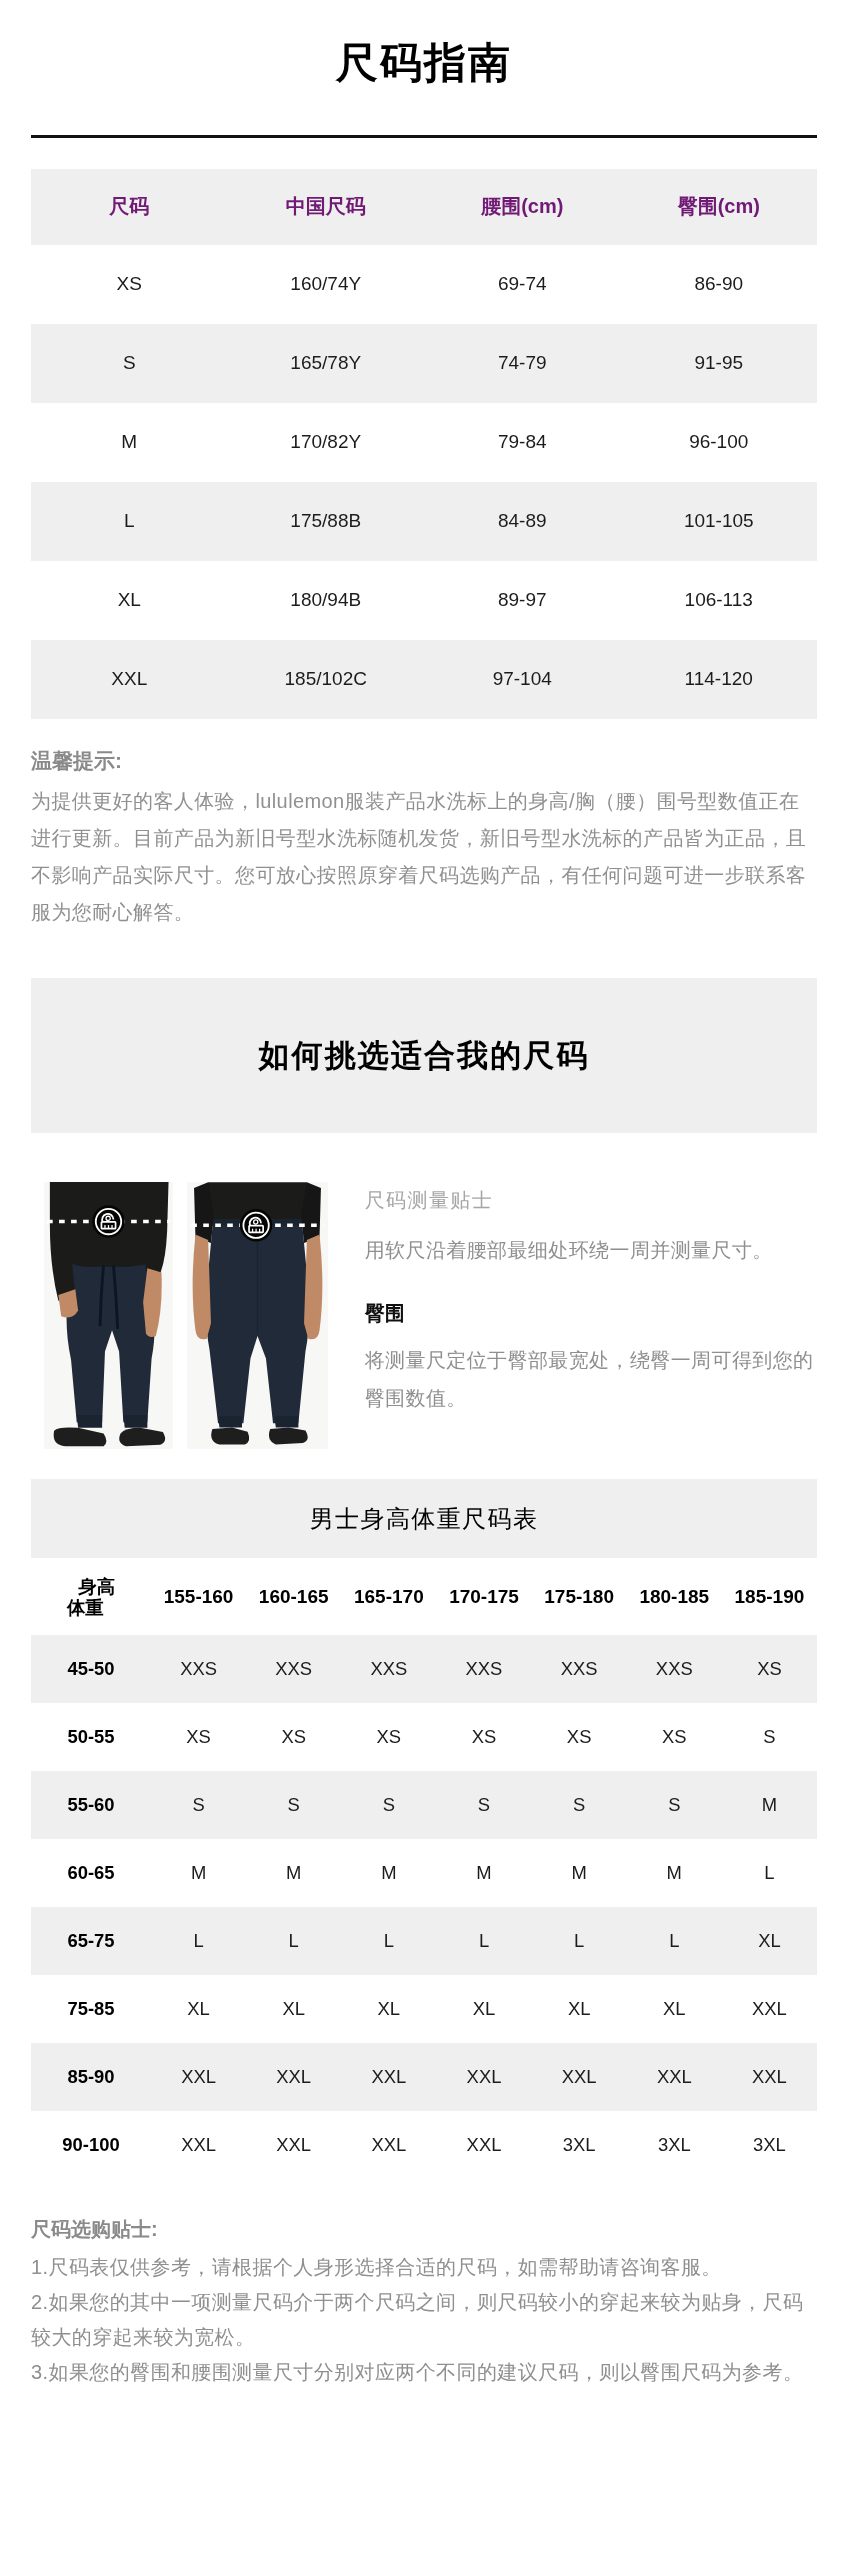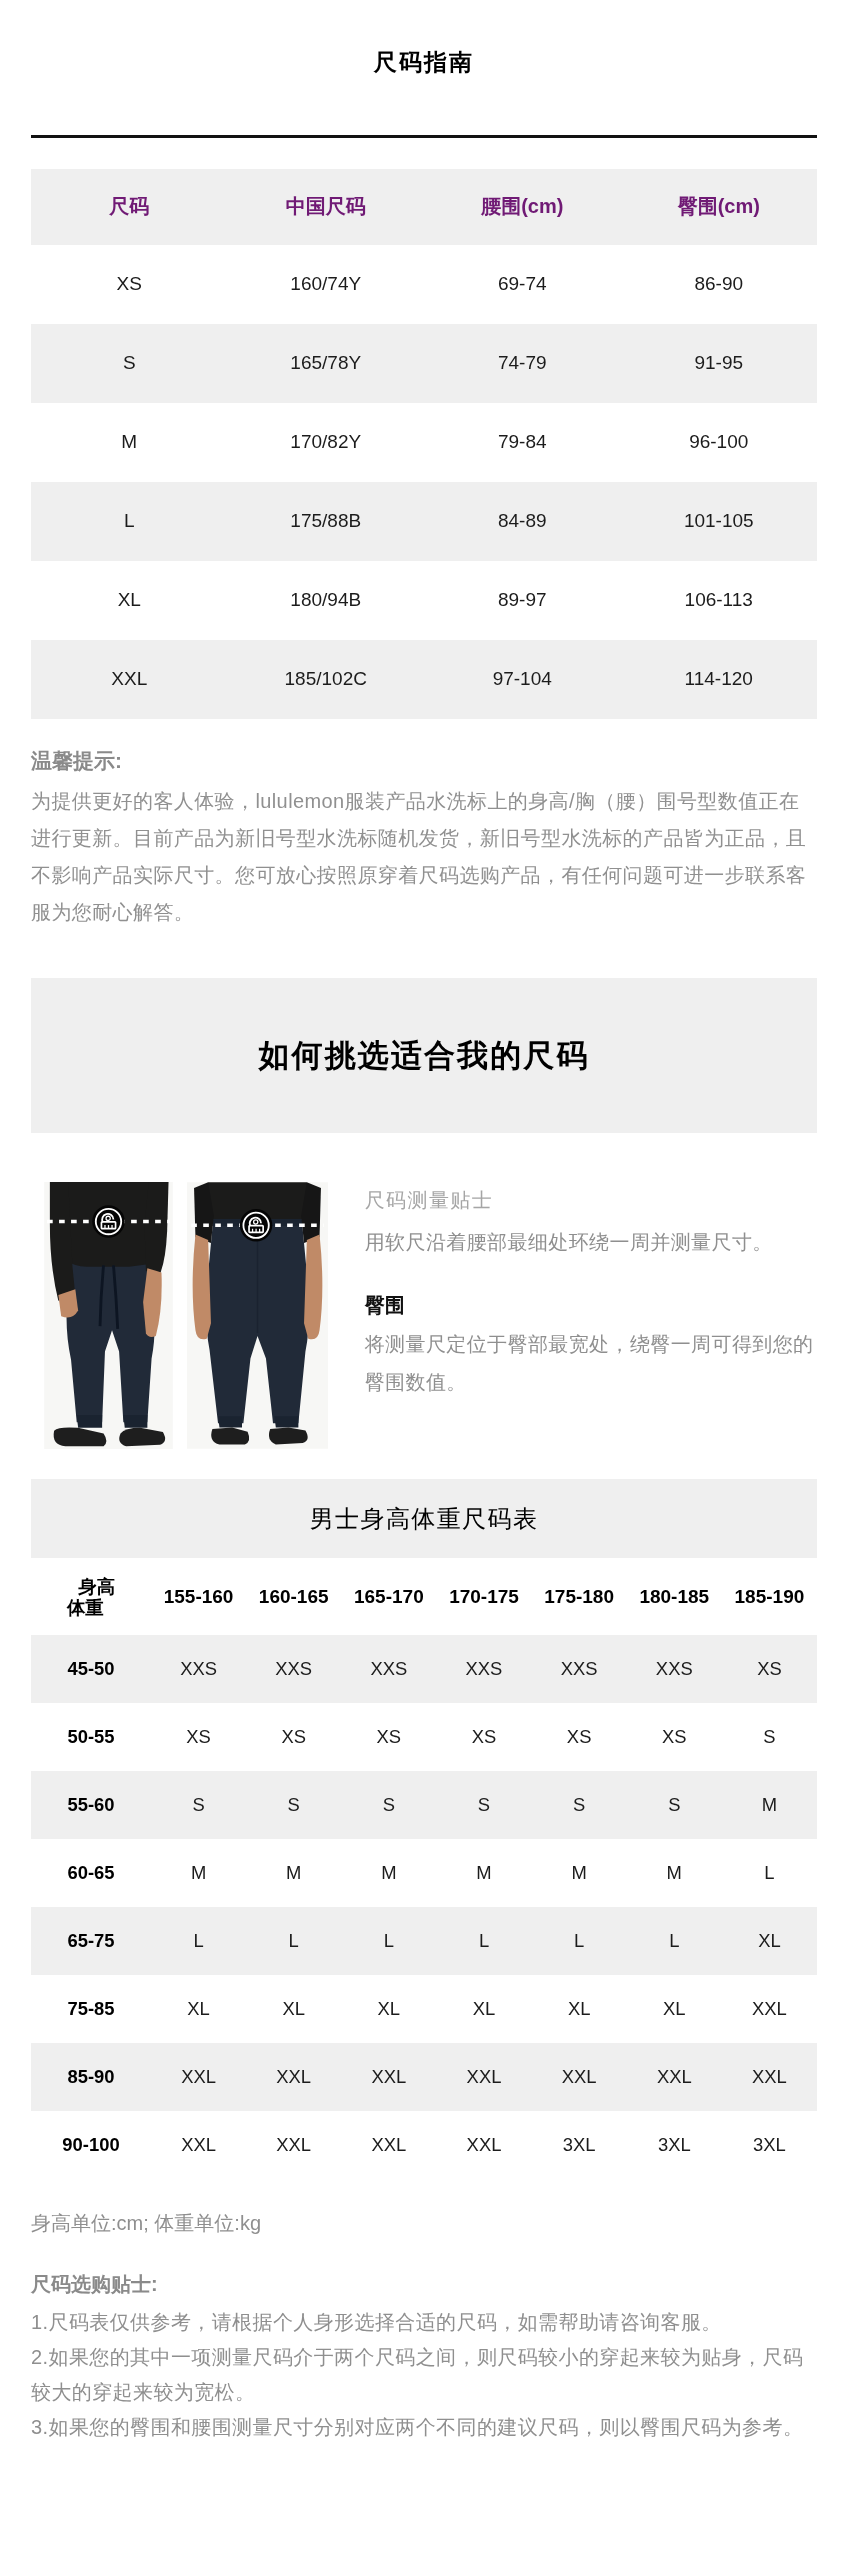--- a/index.html
+++ b/index.html
@@ -1,19 +1,19 @@
 <!DOCTYPE html>
 <html style="font-size:11.3px"><head>
 <meta charset="utf-8">
 <style>
   html,body{margin:0;padding:0;background:#fff;}
   body{width:848px;min-height:2576px;font-family:"Liberation Sans","DejaVu Sans",sans-serif;color:#000;}
   .wrap{width:786px;margin:0 auto;}
   
-  .page-title{padding-top:44px;margin:0;text-align:center;font-size:23px;font-weight:700;letter-spacing:2.1px;line-height:37px;}
+  .page-title{padding-top:44px;margin:0;text-align:center;font-size:42px;font-weight:700;letter-spacing:2.1px;line-height:37px;}
   .divider{margin-top:54px;height:2.8px;background:#111;}
   
   .table1{margin-top:31px;}
   .row{display:grid;align-items:center;text-align:center;}
   .t1-row{grid-template-columns:repeat(4,1fr);height:79px;font-size:19px;color:#1c1c1c;}
   .t1-head{height:76px;font-weight:700;font-size:20px;color:#701a75;}
   .alt{background:#efefef;}
   
   .notice{margin-top:31px;}
   .notice-title{font-size:21px;font-weight:700;color:#8a8a8a;line-height:21px;}
@@ -21,21 +21,21 @@
   
   .banner{margin-top:47px;height:155px;background:#efefef;display:flex;align-items:center;justify-content:center;}
   .banner span{font-size:31px;font-weight:700;letter-spacing:2.1px;}
   
   .measure{margin-top:49px;display:flex;}
   .photos{display:flex;gap:14px;margin-left:12.7px;}
   .photo{display:block;}
   .measure-text{margin-left:37px;width:452px;padding-top:5.7px;}
   .measure-title{font-size:20px;color:#a5a5a5;line-height:25.4px;letter-spacing:1.4px;}
   .measure-label{margin-top:34px;font-size:20px;font-weight:700;color:#111;line-height:21px;}
-  .measure-desc{margin-top:9px;font-size:20px;color:#8f8f8f;line-height:38px;letter-spacing:0.4px;}
+  .measure-desc{margin-top:17px;font-size:20px;color:#8f8f8f;line-height:38px;letter-spacing:0.4px;}
   
   .hw{margin-top:30px;}
   .hw-band{height:79px;background:#efefef;display:flex;align-items:center;justify-content:center;}
   .hw-band span{font-size:24px;font-weight:400;letter-spacing:1.4px;}
   .t2-row{grid-template-columns:120px repeat(7,1fr);height:68px;font-size:18.4px;color:#1c1c1c;}
   .t2-head{height:77px;font-weight:700;font-size:19px;color:#000;}
   .corner{line-height:21px;font-size:18.4px;font-weight:700;}
   .corner .c-top{display:block;transform:translateX(5.7px);}
   .corner .c-bottom{display:block;transform:translateX(-5.7px);}
   .weight{font-weight:700;color:#000;}
@@ -266,21 +266,20 @@
           <div class="cell">XXL</div>
           <div class="cell">XXL</div>
           <div class="cell">3XL</div>
           <div class="cell">3XL</div>
           <div class="cell">3XL</div>
         </div>
       </div>
   </section>
 
   <section class="footnotes">
-    <p class="units">身高单位:cm; 体重单位:kg</p>
     <p class="tips-title">尺码选购贴士:</p>
     <div class="tips">
       <p class="tip">1.尺码表仅供参考，请根据个人身形选择合适的尺码，如需帮助请咨询客服。</p>
       <p class="tip">2.如果您的其中一项测量尺码介于两个尺码之间，则尺码较小的穿起来较为贴身，尺码较大的穿起来较为宽松。</p>
       <p class="tip">3.如果您的臀围和腰围测量尺寸分别对应两个不同的建议尺码，则以臀围尺码为参考。</p>
     </div>
   </section>
 
 </div>
 

